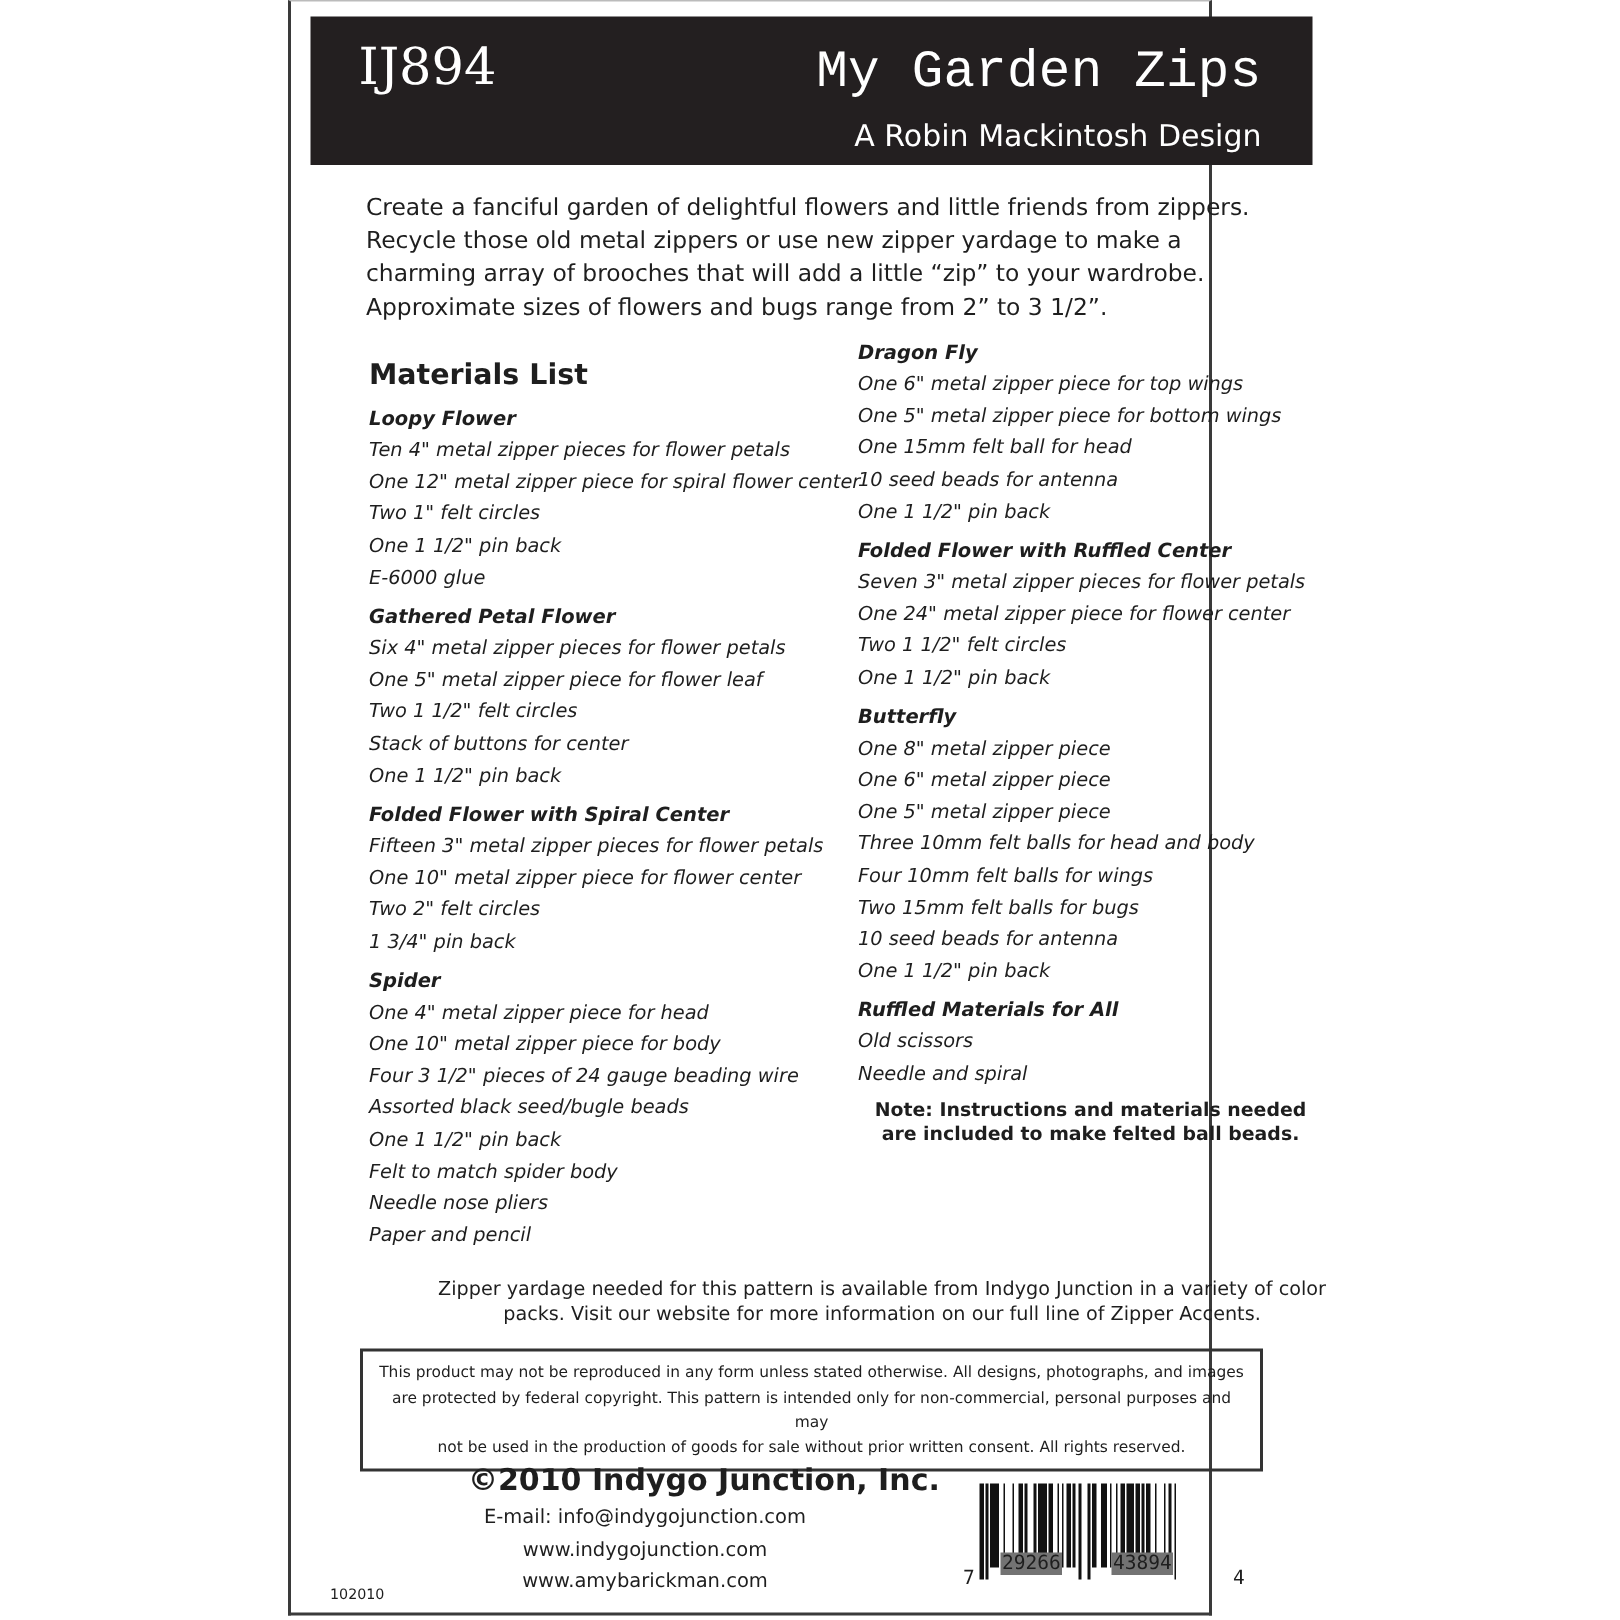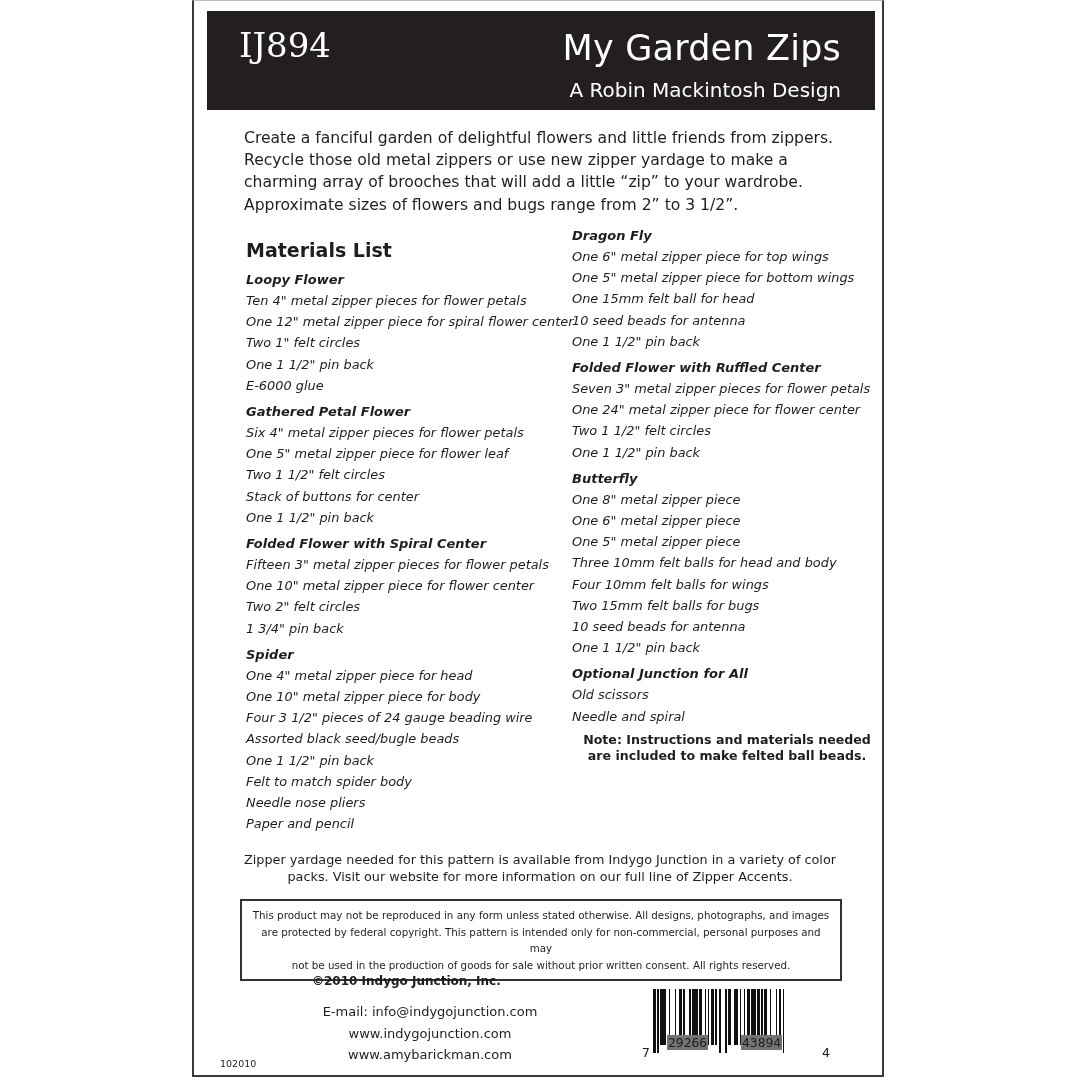--- a/index.html
+++ b/index.html
@@ -1,33 +1,33 @@
 <!DOCTYPE html>
 <html><head>
 <meta charset="utf-8">
 <style>
   html,body{margin:0;padding:0;background:#ffffff;}
   body{width:1080px;height:1080px;position:relative;overflow:hidden;font-family:"DejaVu Sans",sans-serif;color:#1e1e1e;}
-  .page{position:absolute;left:192px;top:0;width:692px;height:1077px;border-left:2px solid #3a3a3a;border-right:2px solid #3a3a3a;border-bottom:2px solid #3a3a3a;border-top:1px solid #bbb;background:#fff;box-sizing:border-box;}
+  .page{position:absolute;left:192px;top:0;width:616px;height:1077px;border-left:2px solid #3a3a3a;border-right:2px solid #3a3a3a;border-bottom:2px solid #3a3a3a;border-top:1px solid #bbb;background:#fff;box-sizing:border-box;}
   .header{position:absolute;left:13px;top:10px;width:668px;height:99px;background:#231f20;color:#fff;box-sizing:border-box;}
   .code{position:absolute;left:32px;top:14px;font-family:"DejaVu Serif",serif;font-size:34px;letter-spacing:0px;font-weight:normal;}
-  .title{position:absolute;right:34px;top:17px;font-size:35px;font-weight:normal;letter-spacing:0.2px;}
+  .title{position:absolute;right:34px;top:17px;font-size:35px;font-weight:normal;letter-spacing:0.2px;font-family:Liberation Mono, monospace;}
   .subtitle{position:absolute;right:34px;top:67px;font-size:20px;}
   .intro{position:absolute;left:50px;top:126px;width:600px;font-size:15.6px;line-height:22.2px;}
   .col{position:absolute;font-size:12.9px;}
   .col-left{left:52px;top:222px;width:320px;}
   .col-right{left:378px;top:224px;width:310px;}
   .mat-title{font-size:19px;font-weight:bold;margin:16px 0 8px 0;}
   .sec-title{font-weight:bold;font-size:13px;line-height:21px;}
   .item{line-height:21.2px;white-space:nowrap;}
   .section{margin-bottom:5px;font-style:italic;}
   .note{font-weight:bold;font-size:12.6px;line-height:16px;margin-top:4px;text-align:center;}
-  .yardage{position:absolute;left:0;top:850px;width:692px;text-align:center;font-size:12.8px;line-height:17px;}
+  .yardage{position:absolute;left:0;top:850px;width:692px;text-align:center;font-size:12.8px;line-height:17px;padding-left:48px;}
   .legal{position:absolute;left:46px;top:898px;width:602px;border:2px solid #333;box-sizing:border-box;padding:6px 8px 6px 8px;text-align:center;font-size:10.3px;line-height:16.5px;}
-  .copyright{position:absolute;left:118px;top:973px;font-size:12px;font-weight:bold;}
+  .copyright{position:absolute;left:118px;top:973px;font-size:20px;font-weight:bold;}
   .contact{position:absolute;left:104px;top:1000px;width:264px;text-align:center;font-size:13px;line-height:21.5px;}
   .pubcode{position:absolute;left:26px;top:1057px;font-size:9.5px;}
   .barcode{position:absolute;left:447px;top:988px;width:190px;height:80px;}
   .bars{position:absolute;left:12px;top:0;width:164px;height:62px;display:flex;align-items:flex-start;}
   .bar{height:56px;background:#111;}
   .bar.long{height:64px;}
   .gap{height:56px;}
   .digits{position:absolute;top:46px;font-family:"DejaVu Sans Mono",monospace;font-size:13px;background:#737373;padding:0 1px;}
 </style>
 </head>
@@ -105,21 +105,21 @@
           <div class="item">One 8" metal zipper piece</div>
           <div class="item">One 6" metal zipper piece</div>
           <div class="item">One 5" metal zipper piece</div>
           <div class="item">Three 10mm felt balls for head and body</div>
           <div class="item">Four 10mm felt balls for wings</div>
           <div class="item">Two 15mm felt balls for bugs</div>
           <div class="item">10 seed beads for antenna</div>
           <div class="item">One 1 1/2" pin back</div>
         </div>
         <div class="section">
-          <div class="sec-title">Optional Junction for All</div>
+          <div class="sec-title">Ruffled Materials for All</div>
           <div class="item">Old scissors</div>
           <div class="item">Needle and spiral</div>
         </div>
       </div>
     <div class="note">
       <div>Note: Instructions and materials needed</div>
       <div>are included to make felted ball beads.</div>
     </div>
   </div>
 

